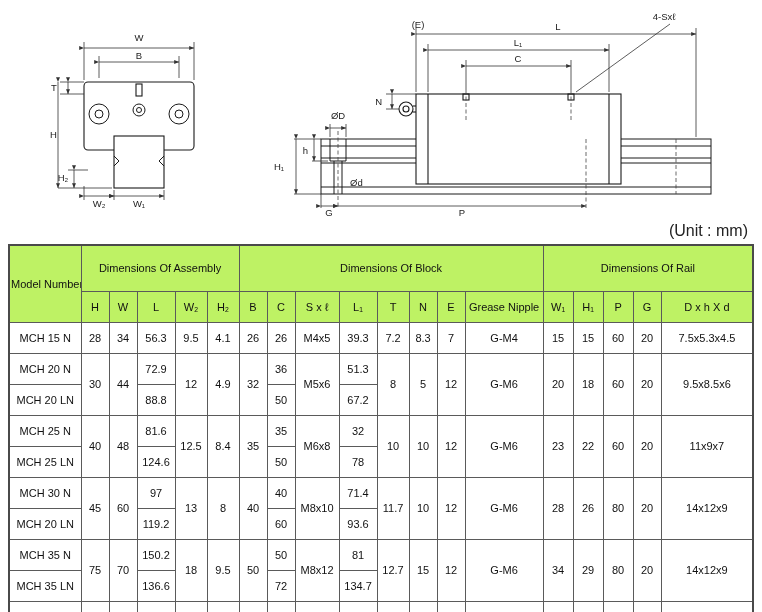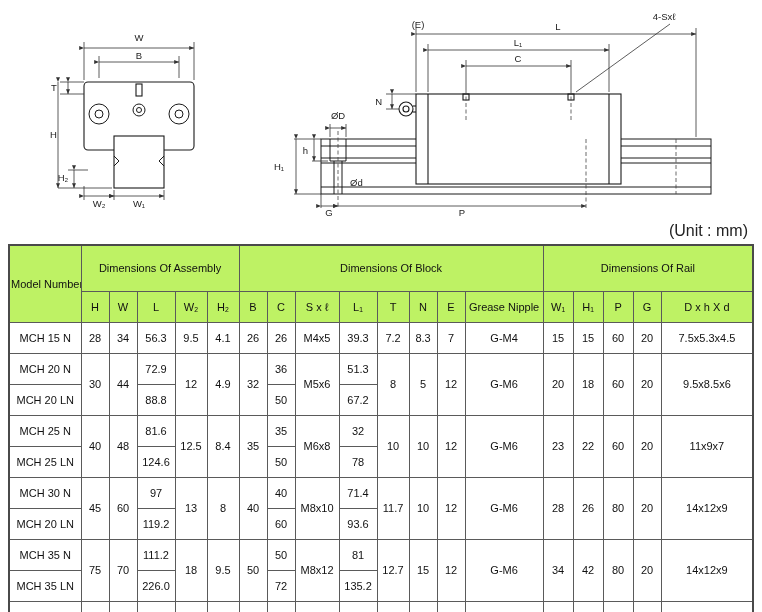--- a/index.html
+++ b/index.html
@@ -318,42 +318,42 @@
         <td>MCH 20 LN</td>
         <td>119.2</td>
         <td>60</td>
         <td>93.6</td>
       </tr>
 
       <tr>
         <td>MCH 35 N</td>
         <td rowspan="2">75</td>
         <td rowspan="2">70</td>
-        <td>111.2</td>
+        <td>150.2</td>
         <td rowspan="2">18</td>
         <td rowspan="2">9.5</td>
         <td rowspan="2">50</td>
         <td>50</td>
         <td rowspan="2">M8x12</td>
         <td>81</td>
         <td rowspan="2">12.7</td>
         <td rowspan="2">15</td>
         <td rowspan="2">12</td>
         <td rowspan="2">G-M6</td>
         <td rowspan="2">34</td>
-        <td rowspan="2">42</td>
+        <td rowspan="2">29</td>
         <td rowspan="2">80</td>
         <td rowspan="2">20</td>
         <td rowspan="2">14x12x9</td>
       </tr>
       <tr>
         <td>MCH 35 LN</td>
-        <td>226.0</td>
+        <td>136.6</td>
         <td>72</td>
-        <td>135.2</td>
+        <td>134.7</td>
       </tr>
 
       <tr class="partial">
         <td></td>
           <td></td>
         <td></td>
           <td></td>
         <td></td>
           <td></td>
         <td></td>

